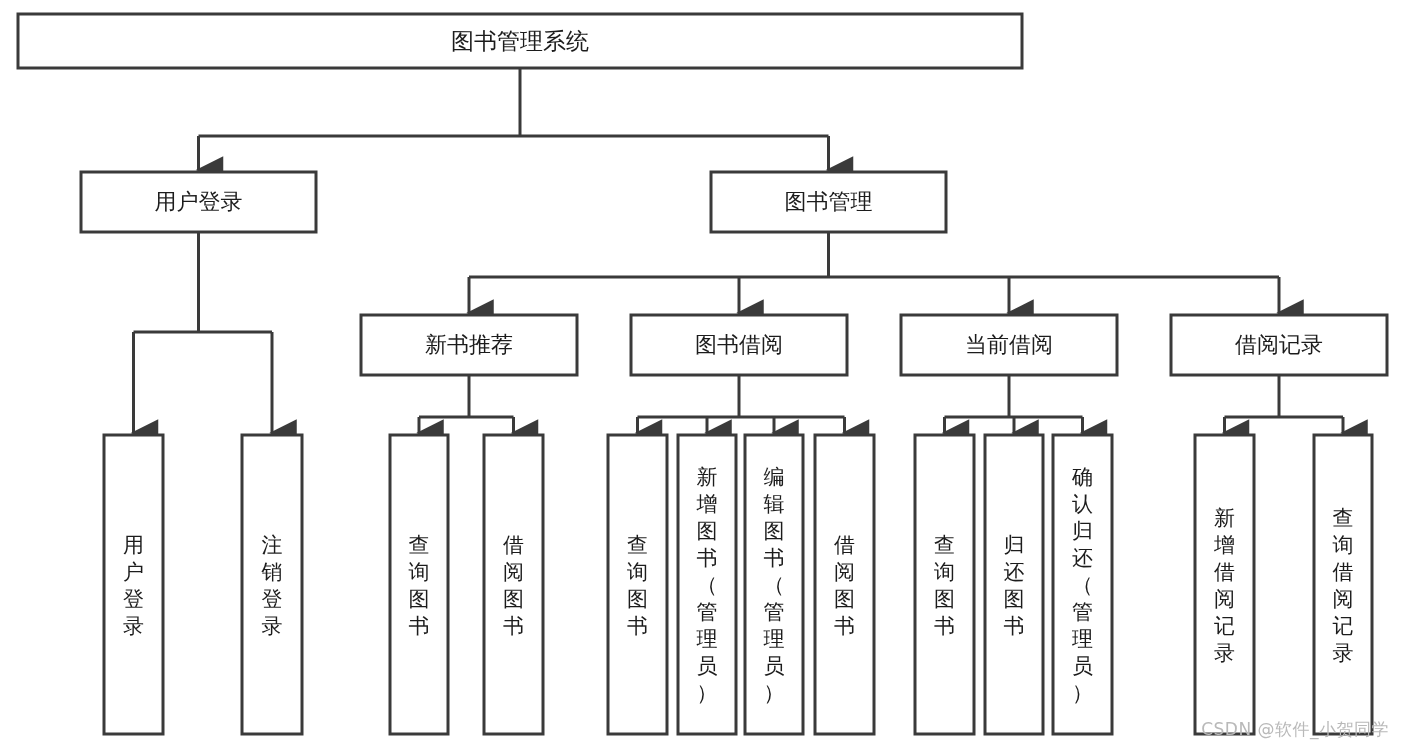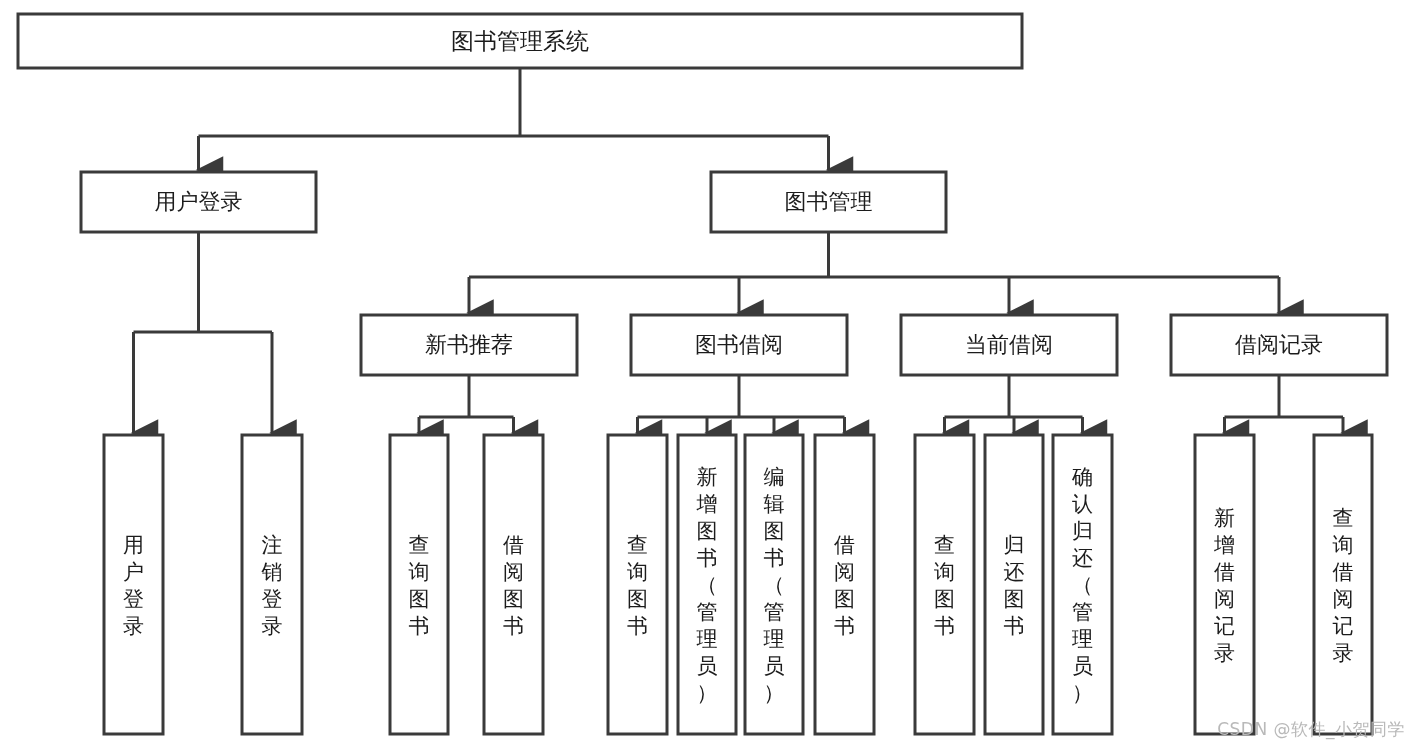--- a/index.html
+++ b/index.html
@@ -46,21 +46,21 @@
     stroke: #3a3a3a;
     stroke-width: 3;
     fill: none;
   }
   .arrowhead {
     fill: #3a3a3a;
     stroke: none;
   }
   .watermark {
     position: absolute;
-    right: 0;
+    right: 16px;
     bottom: 6px;
     font-family: "DejaVu Sans", "Liberation Sans", sans-serif;
     font-size: 17px;
     color: #b9b9b9;
     white-space: nowrap;
     letter-spacing: 0.5px;
   }
 </style>
 </head>
 <body>

